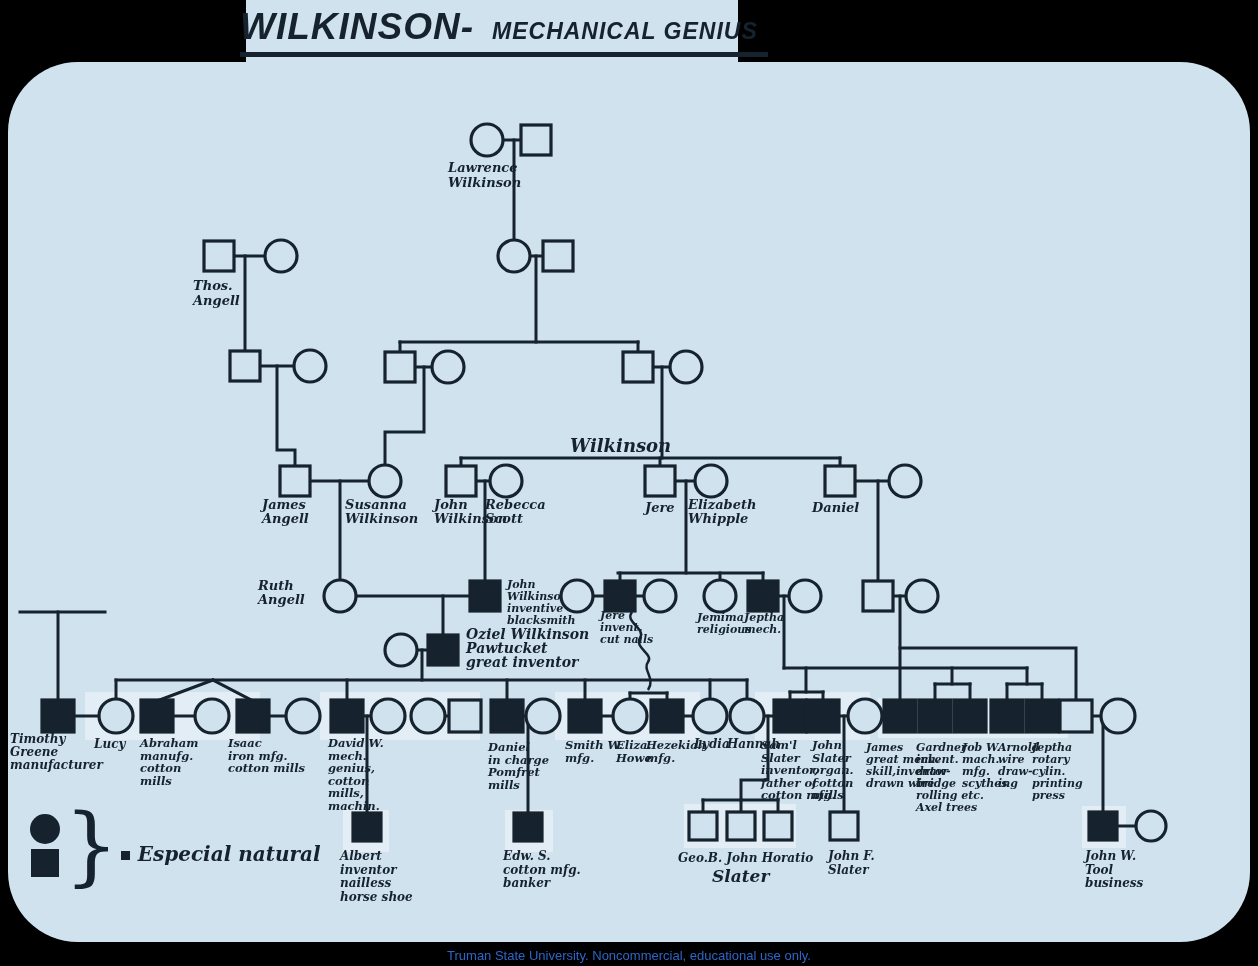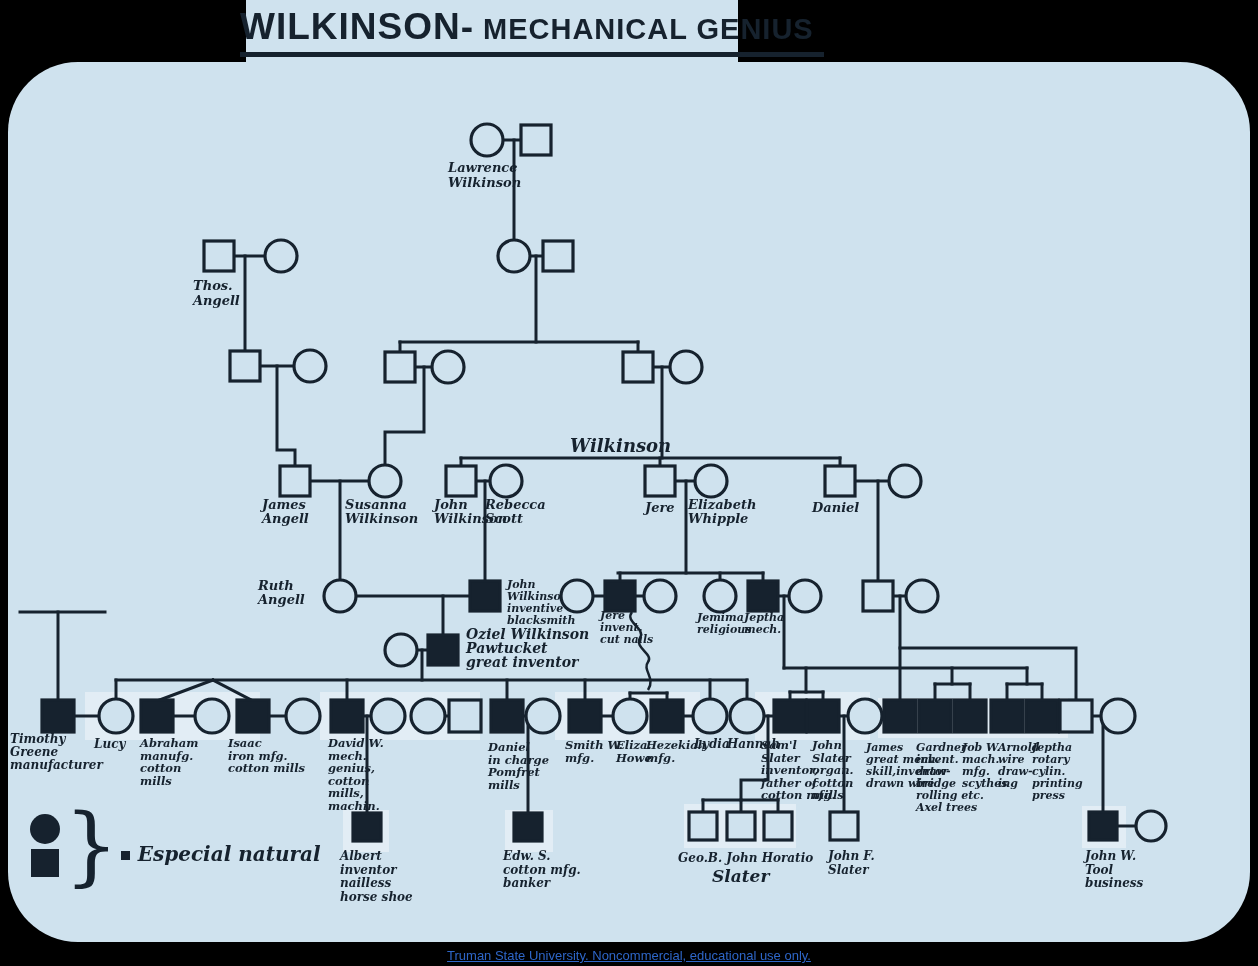--- a/index.html
+++ b/index.html
@@ -2,36 +2,36 @@
 <html><head>
 <meta charset="utf-8">
 <style>
   html,body{margin:0;padding:0;background:#000;}
   #stage{position:relative;width:1258px;height:966px;background:#000;overflow:hidden;
          font-family:"DejaVu Serif", serif;}
   #panel{position:absolute;left:8px;top:62px;width:1242px;height:880px;background:#cfe2ee;
          border-radius:70px;}
   #titleband{position:absolute;left:246px;top:0;width:492px;height:70px;background:#cfe2ee;}
   #ped{position:absolute;left:0;top:0;}
-  .title{position:absolute;left:240px;top:6px;display:flex;align-items:baseline;gap:9px;
+  .title{position:absolute;left:240px;top:6px;display:flex;align-items:baseline;gap:18px;
          border-bottom:5px solid #16222e;padding:0 10px 4px 0;color:#16222e;
-         font-family:"Liberation Sans", sans-serif;font-weight:bold;}
+         font-family:"Liberation Sans", sans-serif;font-style:italic;font-weight:bold;}
   .title .t1{font-size:37px;letter-spacing:1px;}
-  .title .t2{font-size:29px;letter-spacing:1px;}
+  .title .t2{font-size:23px;letter-spacing:1px;}
   .legend{position:absolute;left:30px;top:810px;display:flex;align-items:center;color:#16222e;}
   .legend-symbols{display:flex;flex-direction:column;align-items:center;gap:5px;}
   .legend-circle{width:30px;height:30px;border-radius:50%;background:#16222e;}
   .legend-square{width:28px;height:28px;background:#16222e;}
   .legend-brace{font-size:86px;line-height:70px;font-weight:400;margin:0 2px 0 4px;
                 font-family:"DejaVu Serif", serif;color:#16222e;}
   .legend-eq{width:9px;height:9px;background:#16222e;margin:20px 8px 0 0;}
   .legend-text{font-size:20px;font-style:italic;font-weight:bold;line-height:22px;margin-top:18px;}
   #footer{position:absolute;left:0;bottom:0;width:100%;height:21px;background:#000;
           display:flex;align-items:center;justify-content:center;}
-  #footer span{color:#2e66c8;font-size:13px;font-family:"Liberation Sans", sans-serif;text-decoration:underline;}
+  #footer span{color:#2e66c8;font-size:13px;font-family:"Liberation Sans", sans-serif;}
 </style>
 </head>
 <body>
 
 <div id="stage">
   <div id="panel"></div>
   <div id="titleband"></div>
 
   <svg id="ped" width="1258" height="966" viewBox="0 0 1258 966">
       <rect x="85" y="692" width="175" height="48" fill="rgba(255,255,255,0.4)"></rect>

